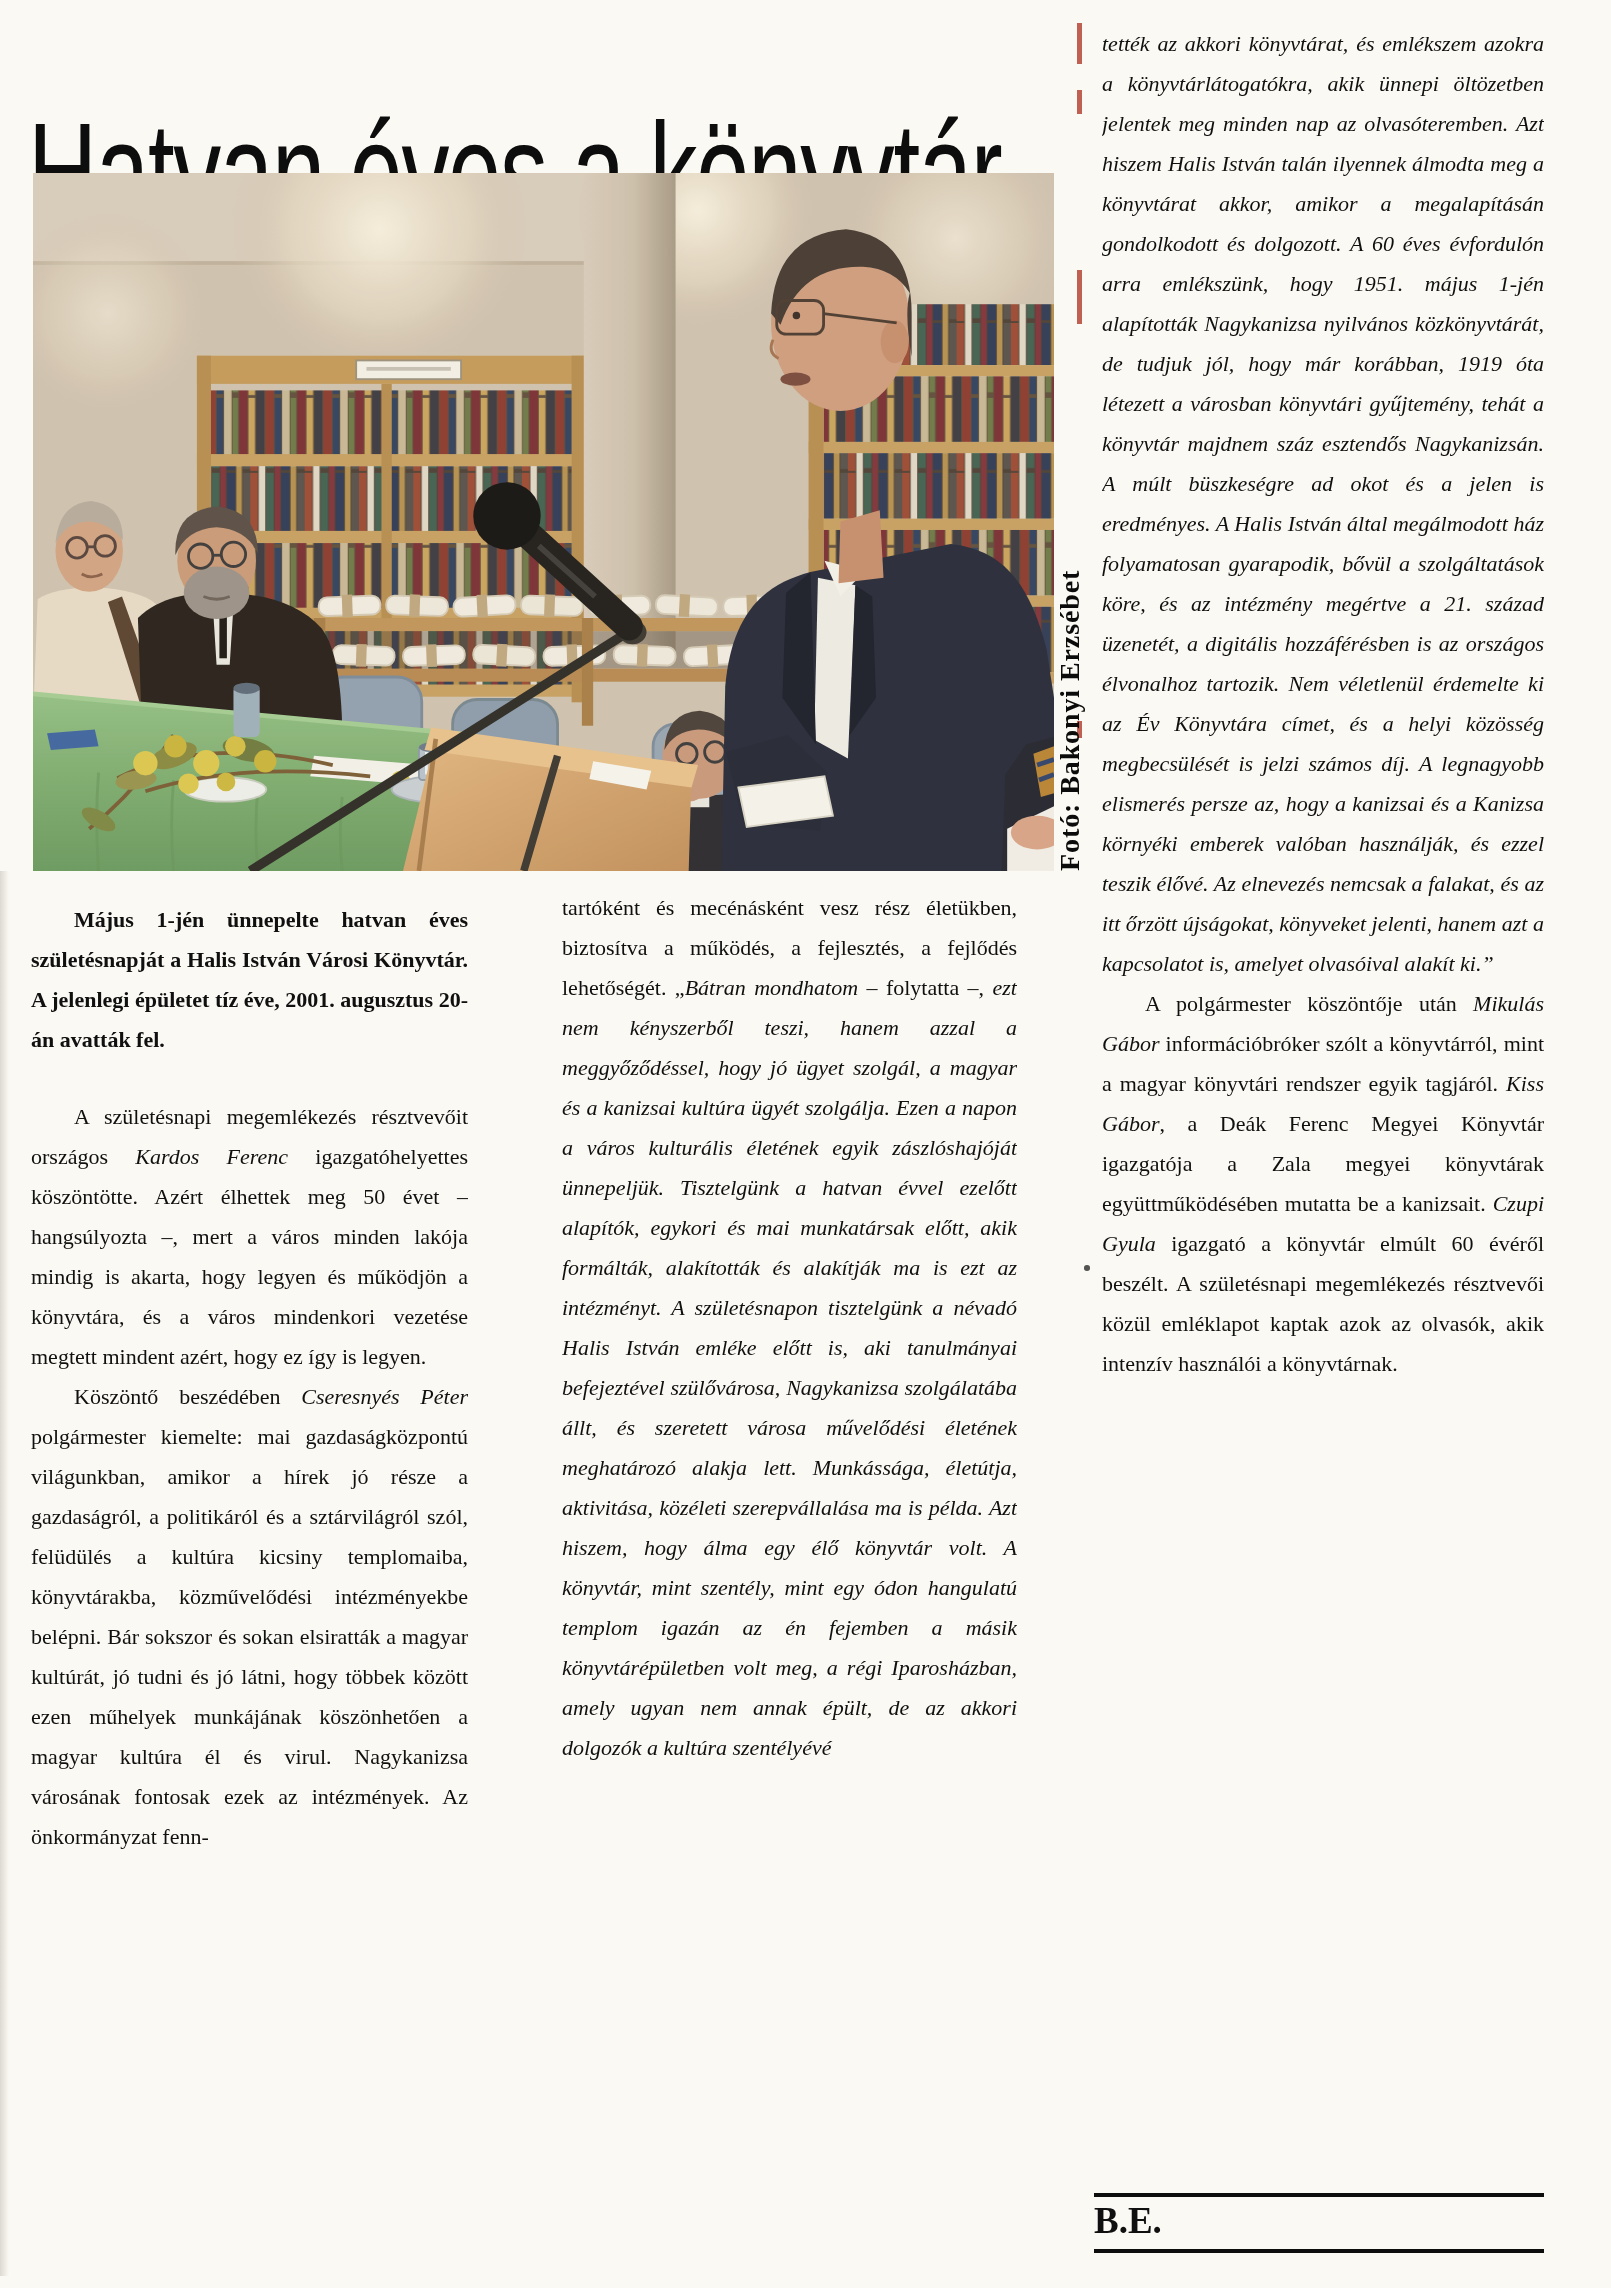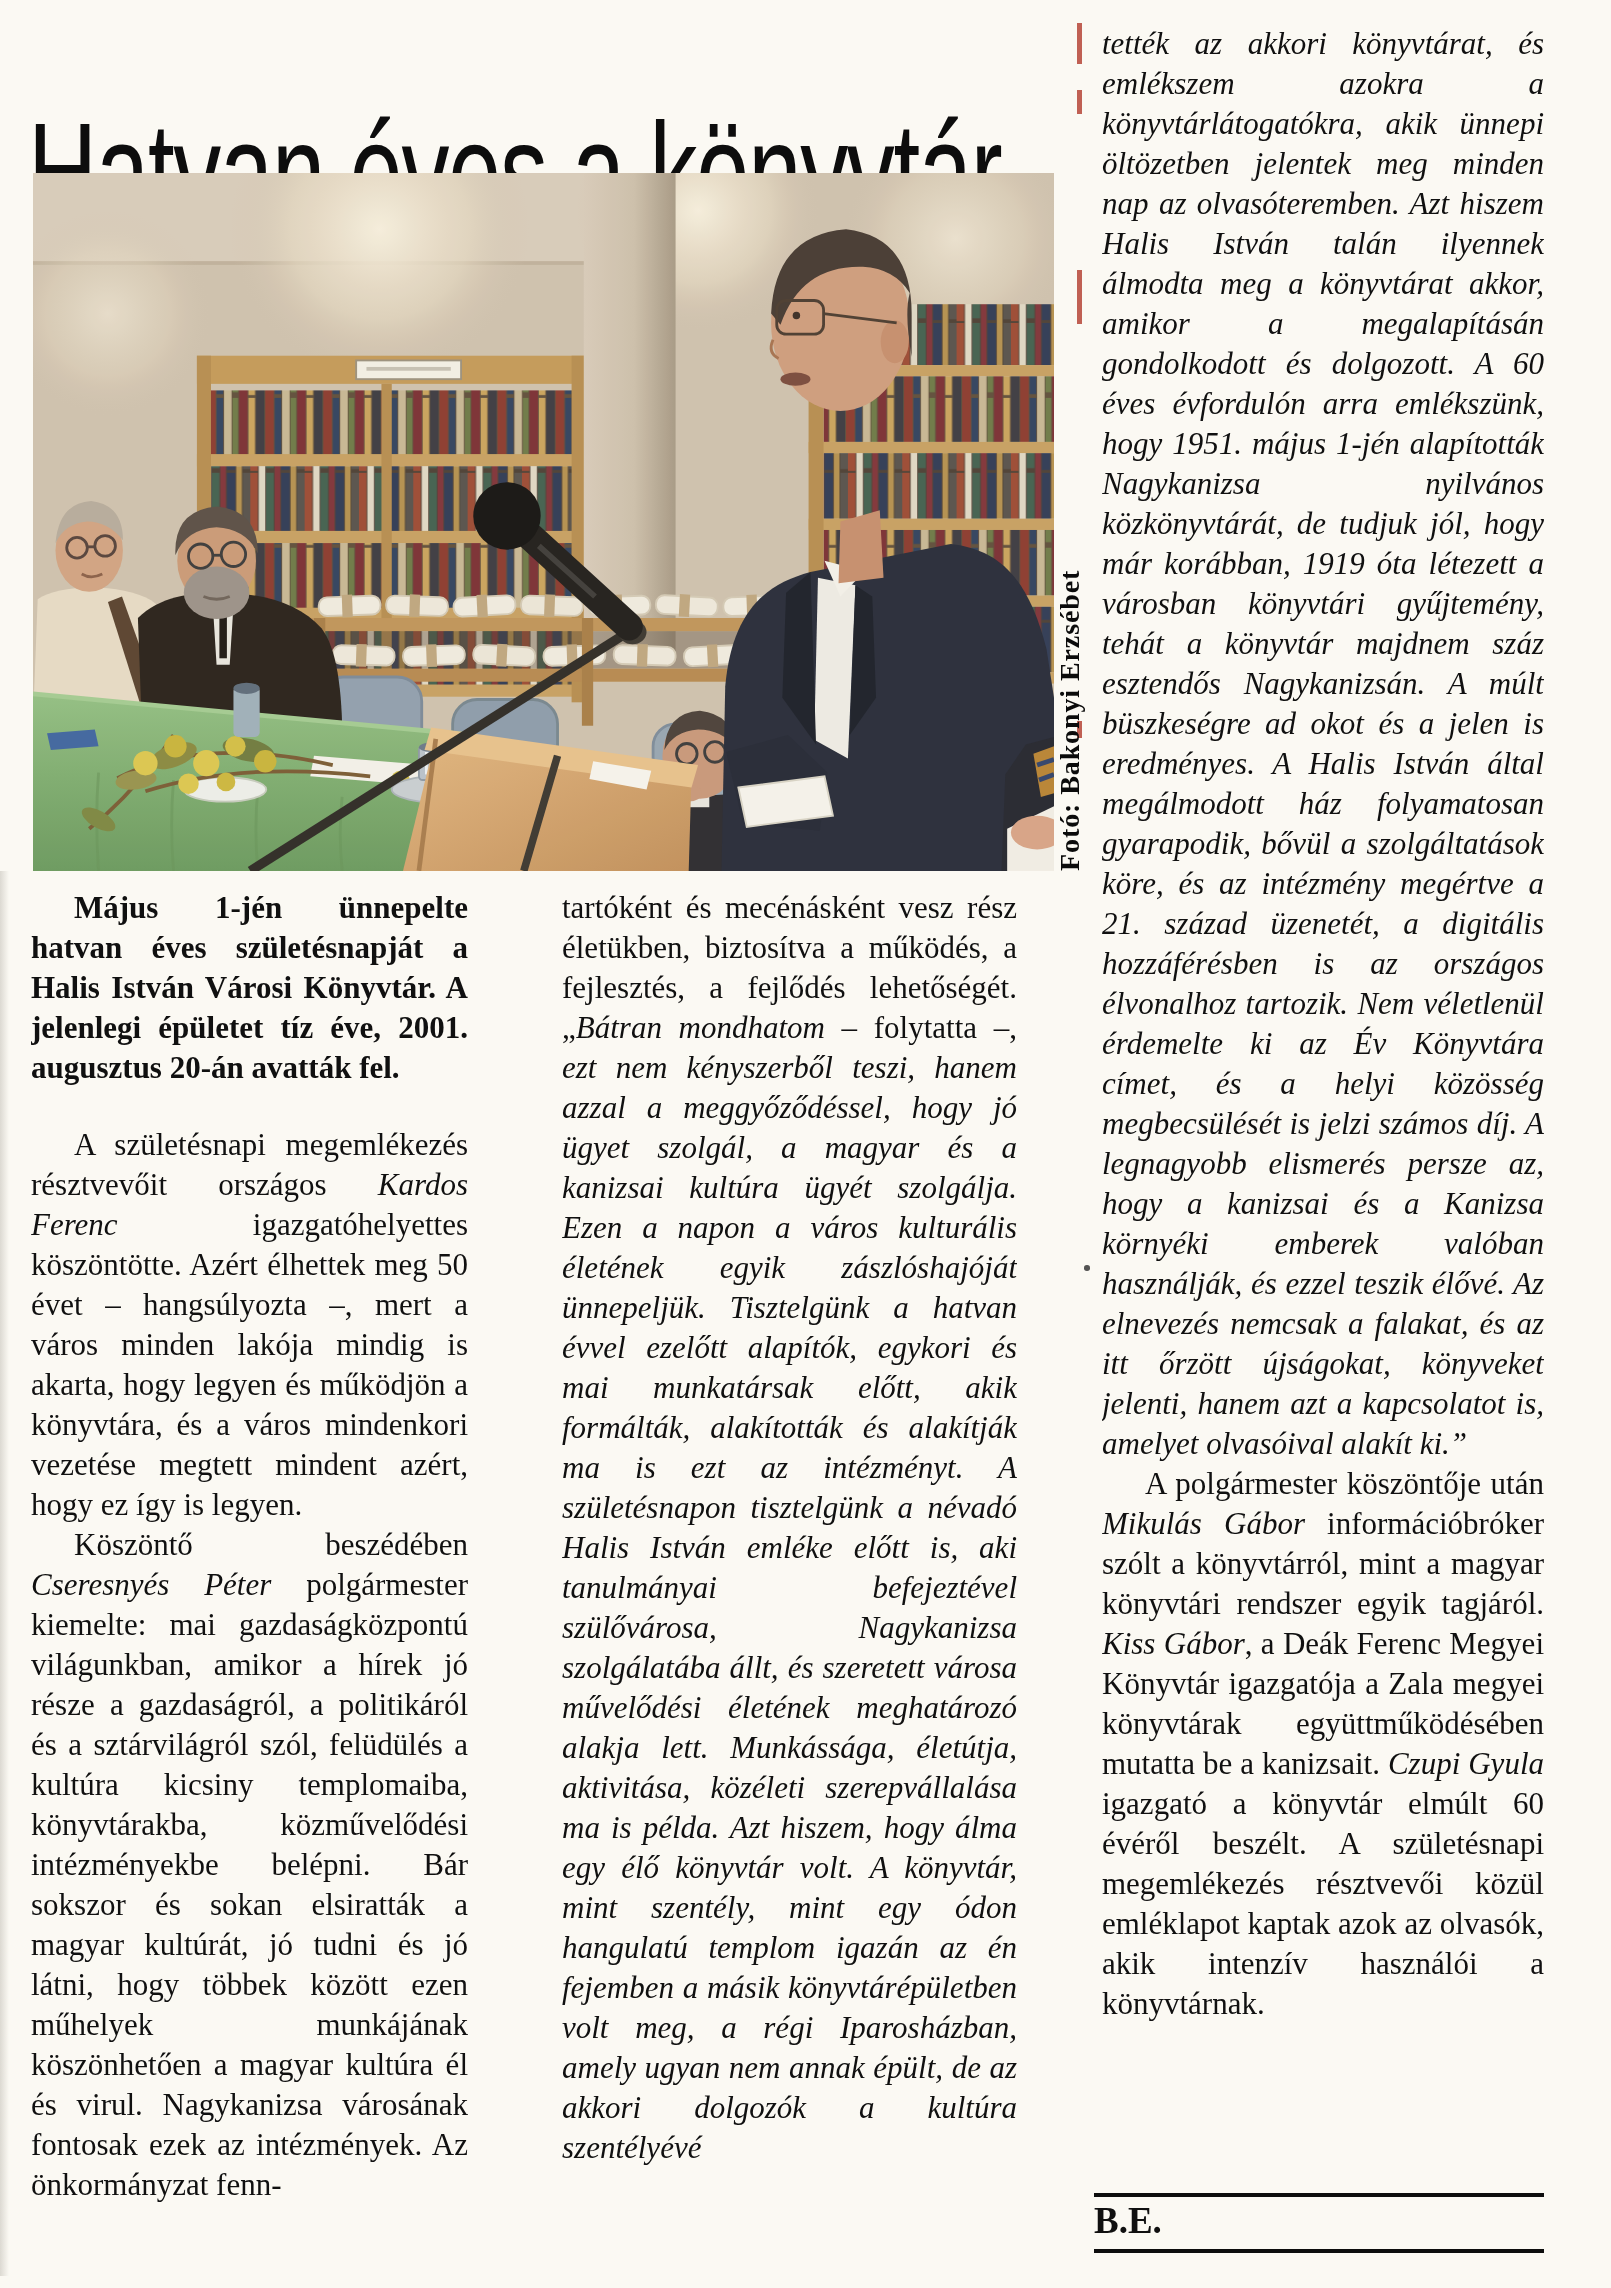--- a/index.html
+++ b/index.html
@@ -15,25 +15,25 @@
     transform:scaleX(0.68);transform-origin:0 0;white-space:nowrap;color:#0d0d0d;
   }
   .photo-wrap{position:absolute;left:33px;top:173px;width:1021px;height:698px;background:#cfc2ae;}
   .photo-wrap svg{display:block;width:100%;height:100%;}
   .credit{
     position:absolute;left:1051px;top:173px;width:698px;height:37px;
     transform-origin:0 0;transform:rotate(-90deg) translateX(-698px);
     font-weight:bold;font-size:28px;letter-spacing:0.9px;line-height:37px;
     text-align:left;white-space:nowrap;color:#0b0b0b;
   }
-  .col{position:absolute;text-align:justify;font-size:31px;line-height:40px;overflow:hidden;}
+  .col{position:absolute;text-align:justify;font-size:22px;line-height:40px;overflow:hidden;}
   .col-left{left:31px;top:888px;width:437px;height:1398px;}
   .col-mid{left:562px;top:888px;width:455px;height:1398px;}
   .col-right{left:1102px;top:24px;width:442px;height:2157px;}
-  p.lead{font-weight:bold;text-indent:43px;margin:0 0 37px 0;}
+  p.lead{font-weight:bold;text-indent:43px;margin:12px 0 37px 0;}
   p.body{margin:0;text-indent:43px;}
   p.flush{margin:0;text-indent:0;}
   .i{font-style:italic;}
   .rule{position:absolute;left:1094px;width:450px;height:3.7px;background:#0d0d0d;}
   .rule-1{top:2193px;}
   .rule-2{top:2249px;}
   .sig{position:absolute;left:1094px;top:2196px;width:446px;
        font-weight:bold;font-size:37px;line-height:49px;}
   .mark{position:absolute;left:1077px;width:4.7px;background:#b23a2a;opacity:.8;}
   .m1{top:22.5px;height:41px;}

